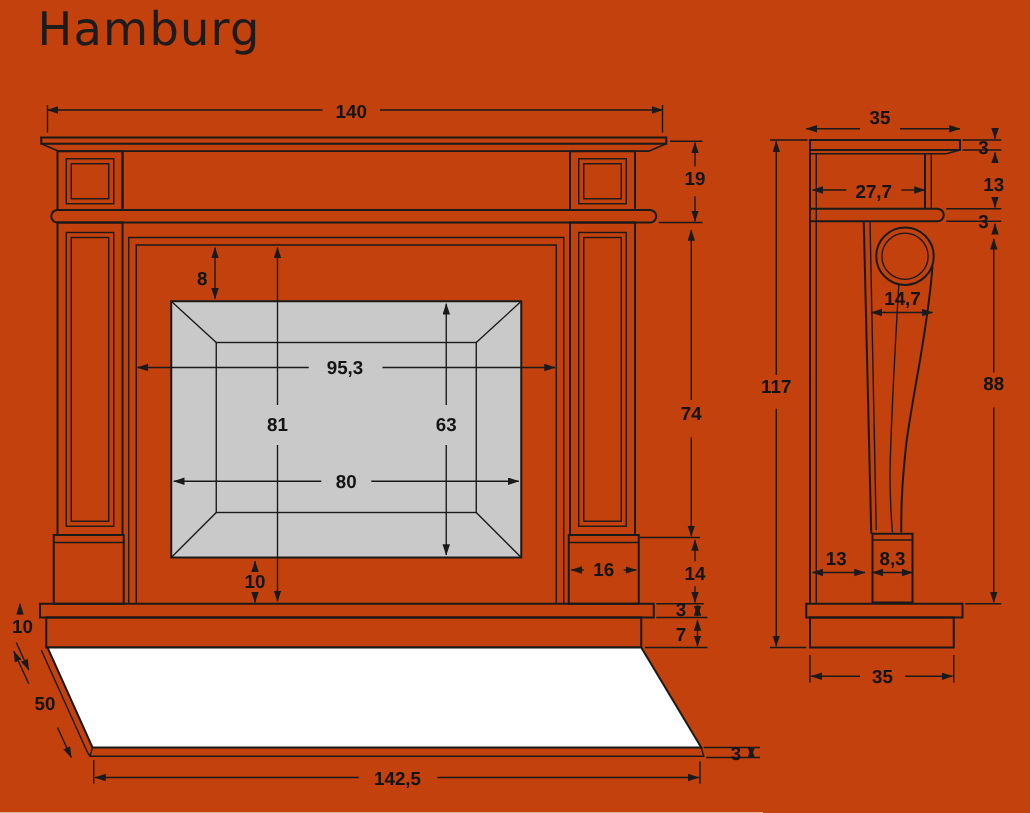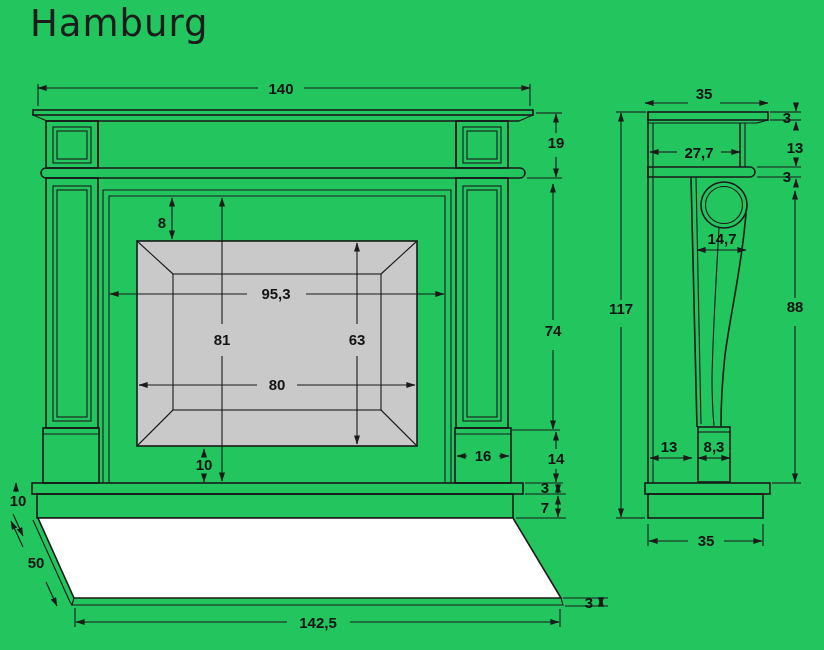--- a/index.html
+++ b/index.html
@@ -1,16 +1,16 @@
 <!DOCTYPE html>
 <html><head>
 <meta charset="utf-8">
 <style>
   html,body{margin:0;padding:0;background:#fff;}
-  .canvas{position:relative;width:824px;height:650px;background:#22c55e;overflow:hidden;
+  .canvas{position:relative;width:824px;height:650px;background:#c2410c;overflow:hidden;
           font-family:"Liberation Sans",sans-serif;text-align:right;}
   .title{position:absolute;left:30px;top:2px;font-family:"DejaVu Sans",sans-serif;
          font-size:37px;font-weight:500;color:#1c1c1c;letter-spacing:1px;}
   svg{position:absolute;left:0;top:0;}
   svg .ln{stroke:#1a1a1a;stroke-width:1.6;fill:none;stroke-linejoin:miter;}
   svg .tn{stroke:#1a1a1a;stroke-width:1.1;fill:none;}
   svg .dm{stroke:#1a1a1a;stroke-width:1.1;fill:none;}
   svg .gray{fill:#c9c9c9;stroke:#1a1a1a;stroke-width:1.6;}
   svg .wh{fill:#ffffff;stroke:#1a1a1a;stroke-width:1.6;}
   svg text.dim{font-family:"Liberation Sans",sans-serif;font-size:15px;font-weight:700;

